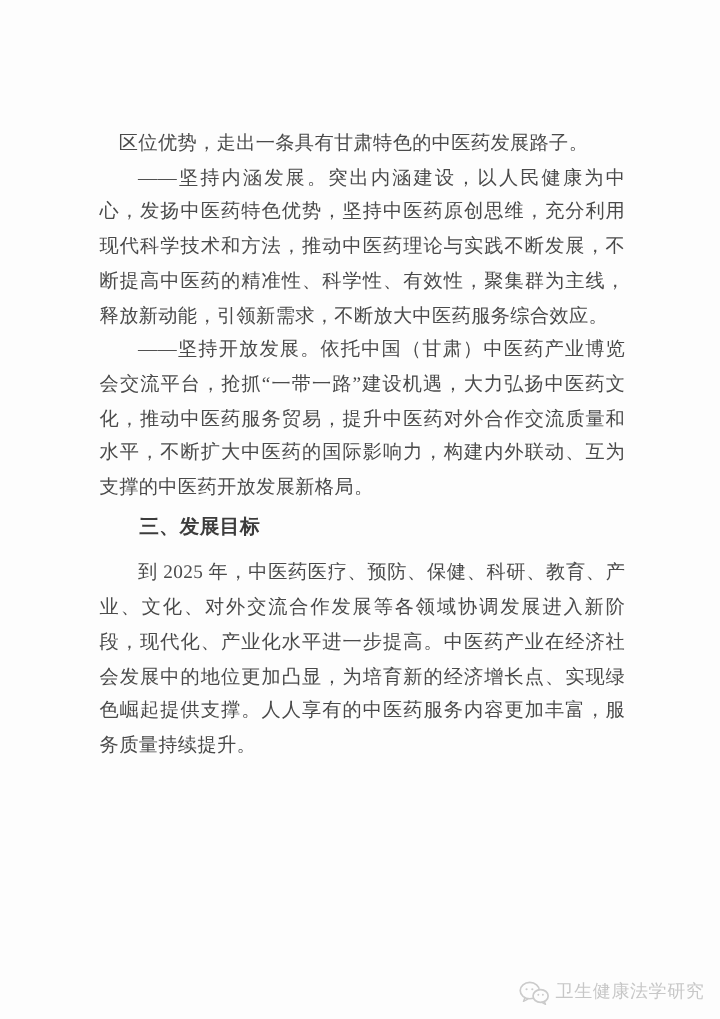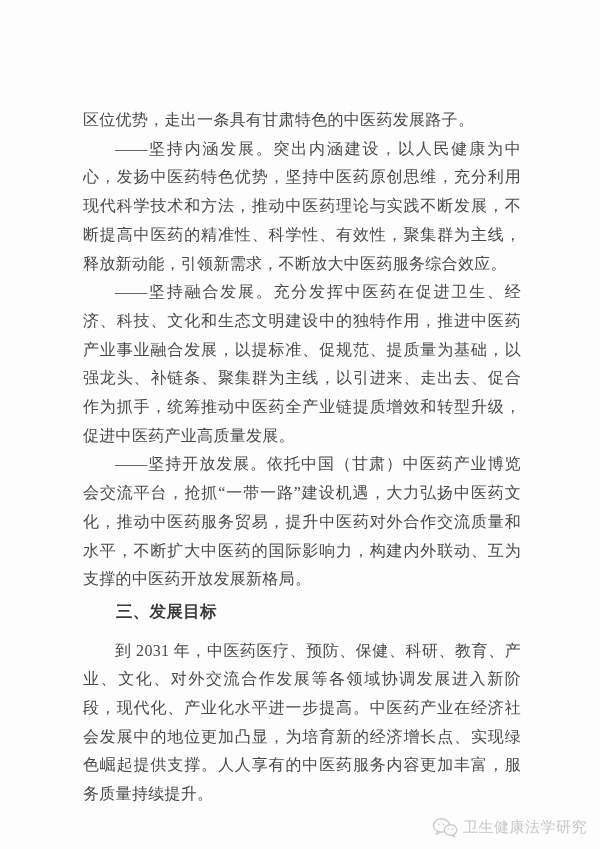--- a/index.html
+++ b/index.html
@@ -30,36 +30,36 @@
     text-align: justify;
     text-justify: inter-ideograph;
     letter-spacing: 0.3px;
   }
   p.para {
     margin: 0;
     text-indent: 2em;
   }
   p.para.no-indent {
     text-indent: 0;
+    margin-left: 16px;
   }
   h3.section-heading {
     margin: 3px 0 11px 0;
     font-size: 16.5px;
     line-height: 28.7px;
     text-indent: 2em;
     font-weight: bold;
     color: #3c3c3c;
     font-family: "Liberation Sans", sans-serif;
   }
   .watermark {
     position: absolute;
     right: 13px;
     bottom: 11px;
     display: flex;
-    align-items: center;
     gap: 5px;
     color: #c7c7c7;
     font-size: 15px;
     letter-spacing: 0.5px;
     font-family: "Liberation Sans", sans-serif;
     user-select: none;
   }
   .wm-icon {
     display: inline-block;
     width: 26px;
@@ -68,24 +68,23 @@
   }
 </style>
 </head>
 <body>
 
 <div class="page">
 
   <div class="page-content">
     <p class="para no-indent">区位优势，走出一条具有甘肃特色的中医药发展路子。</p>
     <p class="para">——坚持内涵发展。突出内涵建设，以人民健康为中心，发扬中医药特色优势，坚持中医药原创思维，充分利用现代科学技术和方法，推动中医药理论与实践不断发展，不断提高中医药的精准性、科学性、有效性，聚集群为主线，释放新动能，引领新需求，不断放大中医药服务综合效应。</p>
-    <p class="para">——坚持融合发展。充分发挥中医药在促进卫生、经济、科技、文化和生态文明建设中的独特作用，推进中医药产业事业融合发展，以提标准、促规范、提质量为基础，以强龙头、补链条、聚集群为主线，以引进来、走出去、促合作为抓手，统筹推动中医药全产业链提质增效和转型升级，促进中医药产业高质量发展。</p>
     <p class="para">——坚持开放发展。依托中国（甘肃）中医药产业博览会交流平台，抢抓“一带一路”建设机遇，大力弘扬中医药文化，推动中医药服务贸易，提升中医药对外合作交流质量和水平，不断扩大中医药的国际影响力，构建内外联动、互为支撑的中医药开放发展新格局。</p>
     <h3 class="section-heading">三、发展目标</h3>
-    <p class="para">到 2031 年，中医药医疗、预防、保健、科研、教育、产业、文化、对外交流合作发展等各领域协调发展进入新阶段，现代化、产业化水平进一步提高。中医药产业在经济社会发展中的地位更加凸显，为培育新的经济增长点、实现绿色崛起提供支撑。人人享有的中医药服务内容更加丰富，服务质量持续提升。</p>
+    <p class="para">到 2025 年，中医药医疗、预防、保健、科研、教育、产业、文化、对外交流合作发展等各领域协调发展进入新阶段，现代化、产业化水平进一步提高。中医药产业在经济社会发展中的地位更加凸显，为培育新的经济增长点、实现绿色崛起提供支撑。人人享有的中医药服务内容更加丰富，服务质量持续提升。</p>
   </div>
 
   <div class="watermark">
     <span class="wm-icon">
       <svg width="26" height="21" viewBox="0 0 26 21" xmlns="http://www.w3.org/2000/svg">
         <ellipse cx="9.5" cy="8.5" rx="8" ry="6.8" fill="none" stroke="#cbcbcb" stroke-width="1.4"></ellipse>
         <path d="M5.5 14.2 L4.2 17.5 L8.2 15.4" fill="none" stroke="#cbcbcb" stroke-width="1.2" stroke-linejoin="round"></path>
         <ellipse cx="18.5" cy="13" rx="6.3" ry="5.3" fill="#fdfdfd" stroke="#cbcbcb" stroke-width="1.4"></ellipse>
         <path d="M21.5 17.5 L22.6 20 L19.2 18.1" fill="none" stroke="#cbcbcb" stroke-width="1.2" stroke-linejoin="round"></path>
         <circle cx="6.8" cy="7.4" r="0.9" fill="#cbcbcb"></circle>

